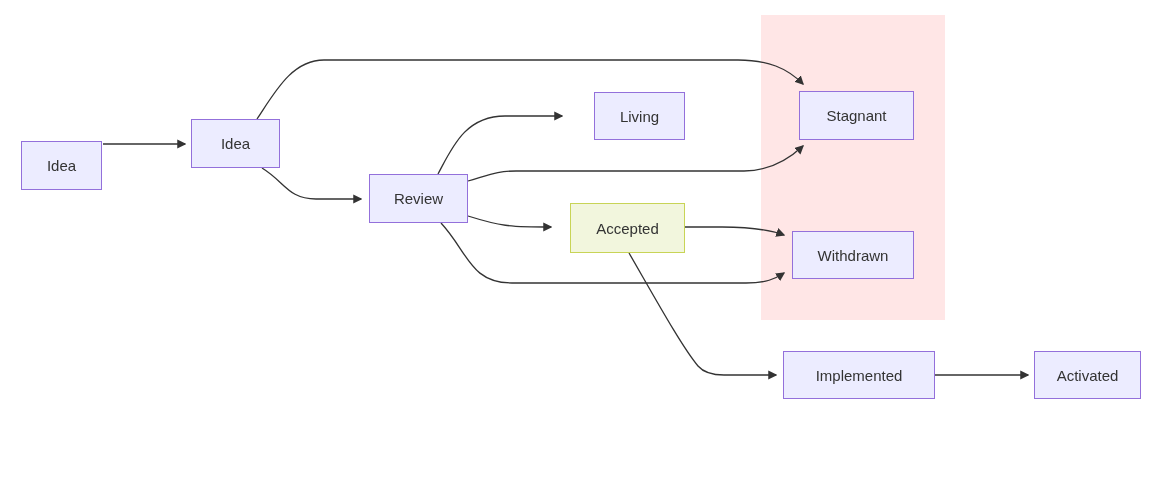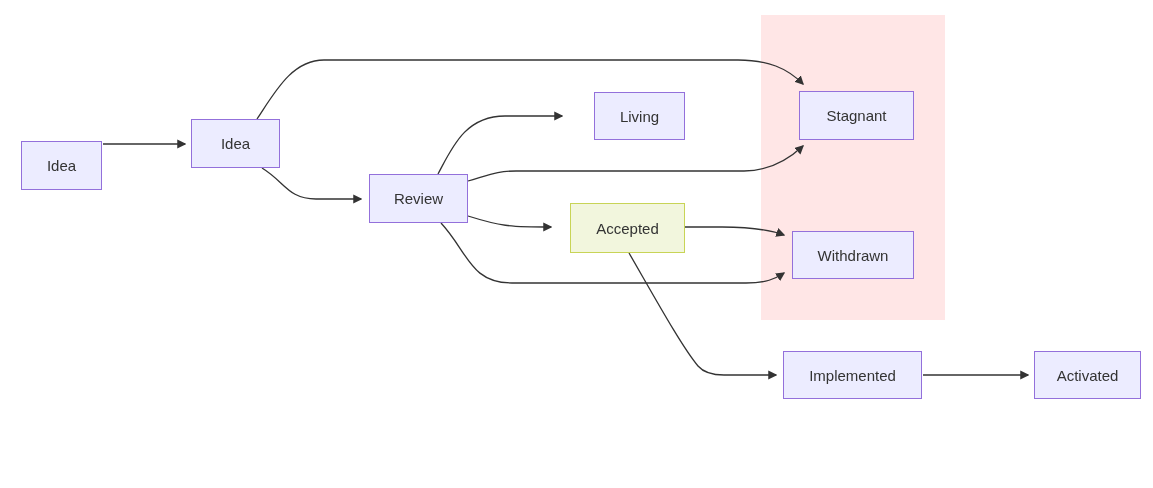--- a/index.html
+++ b/index.html
@@ -86,17 +86,17 @@
   <div class="node" style="left:369px; top:174px; width:99px;  height:49px;">Review</div>
 
   <div class="node" style="left:569px; top:92px;  width:91px;  height:48px;margin-left:25px;">Living</div>
 
   <div class="node" style="left:799px; top:91px;  width:115px; height:49px;">Stagnant</div>
 
   <div class="node accent" style="left:558px; top:203px; width:115px; height:50px;margin-left:12px;">Accepted</div>
 
   <div class="node" style="left:792px; top:231px; width:122px; height:48px;text-align:right;">Withdrawn</div>
 
-  <div class="node" style="left:783px; top:351px; width:139px; height:48px;">Implemented</div>
+  <div class="node" style="left:783px; top:351px; width:152px; height:48px;">Implemented</div>
 
   <div class="node" style="left:1034px; top:351px; width:107px; height:48px;text-align:right;">Activated</div>
 
 </div>
 
 </body></html>

